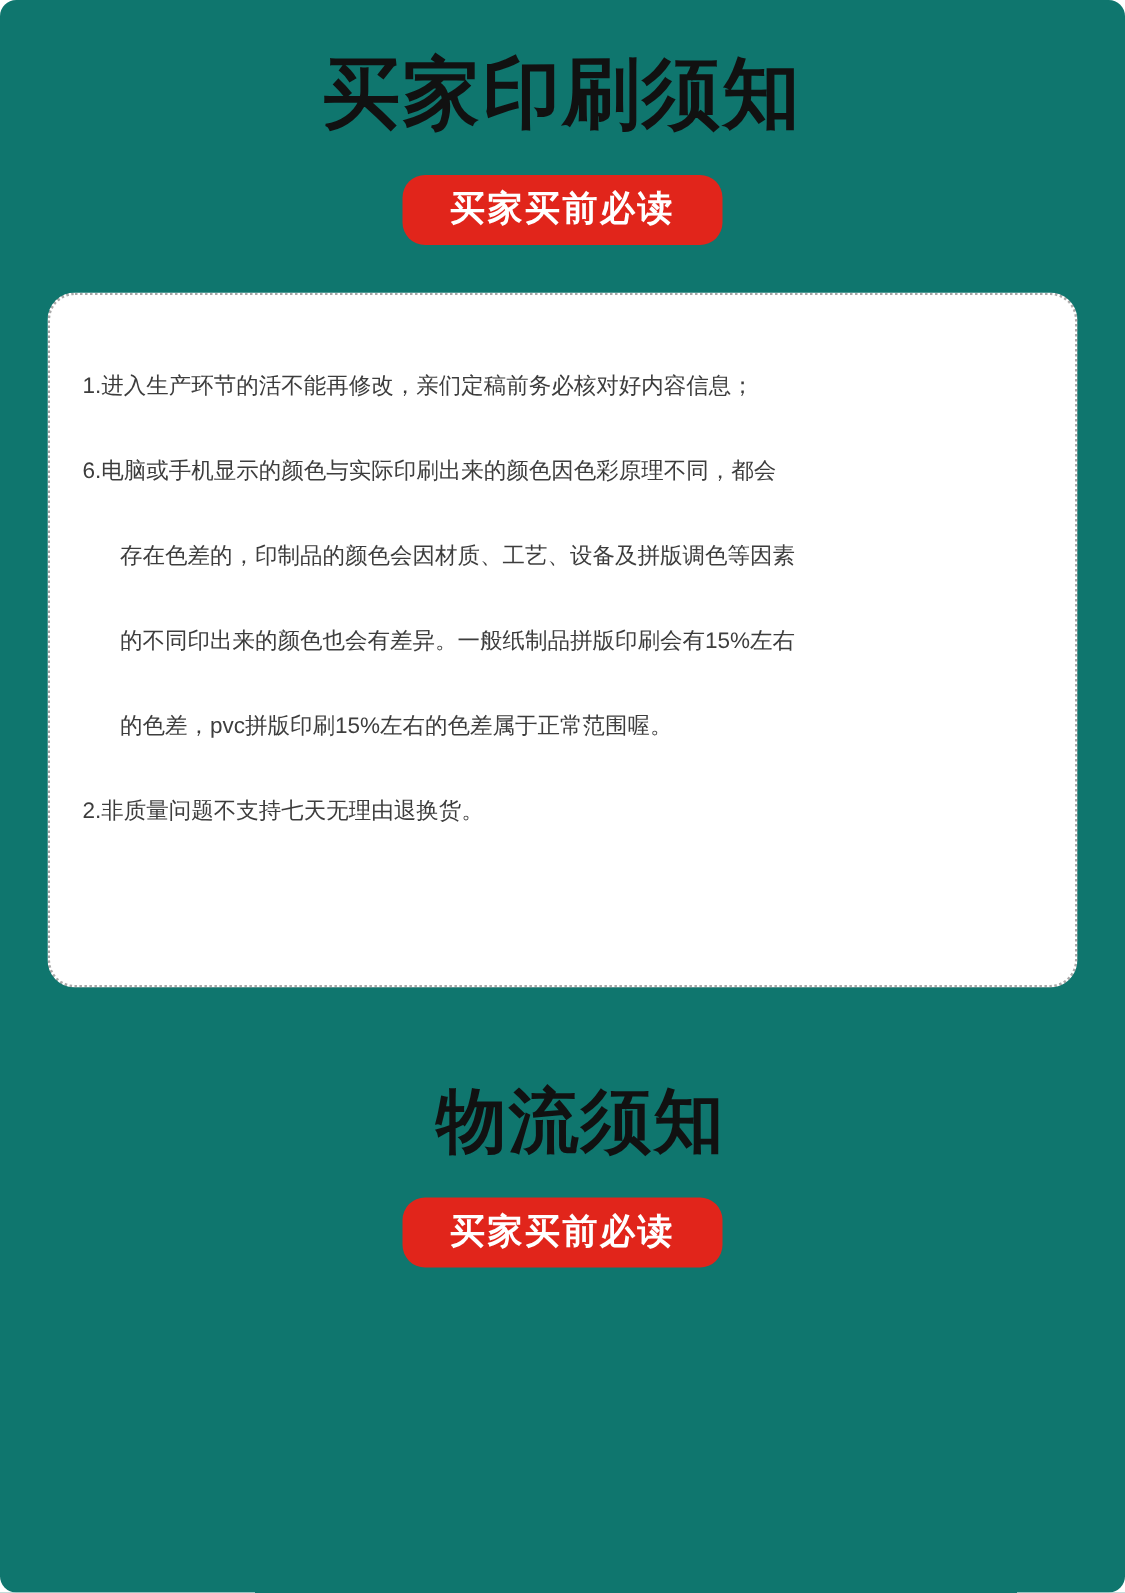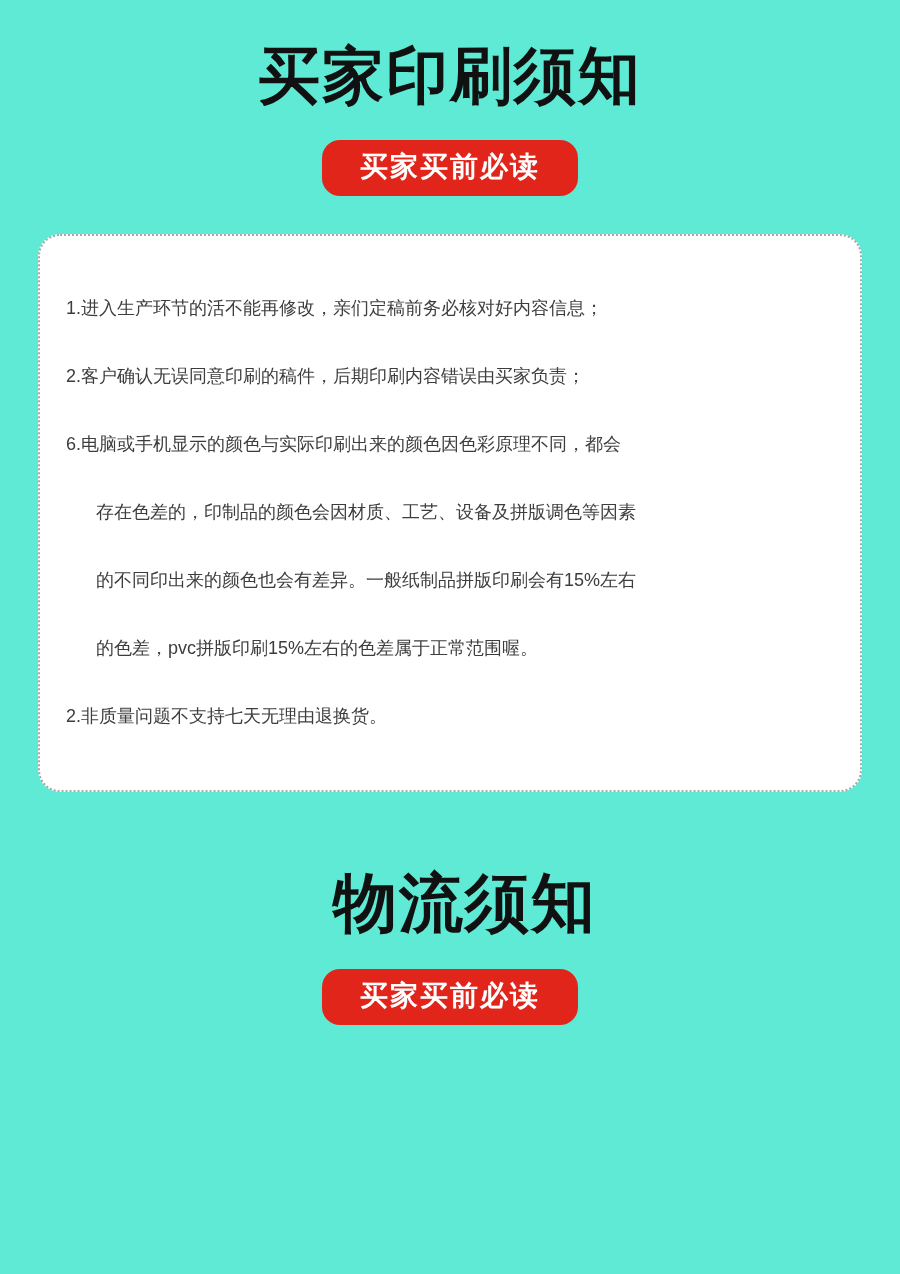--- a/index.html
+++ b/index.html
@@ -7,38 +7,39 @@
     margin: 0;
     padding: 0;
     background: #ffffff;
     font-family: "Liberation Sans", "DejaVu Sans", sans-serif;
   }
   .page {
     position: relative;
     width: 900px;
     height: 1274px;
     margin: 0 auto;
-    background: #5eead4;
+    background: #0f766e;
     overflow: hidden;
+    border-radius: 13px;
   }
   .section-title {
     margin: 0 auto;
     text-align: center;
     font-weight: 800;
     color: #111111;
     letter-spacing: 2px;
     line-height: 1.1;
   }
   .title-printing {
     padding-top: 42px;
     font-size: 62px;
   }
   .title-logistics {
     padding-top: 76px;
-    font-size: 64px;
+    font-size: 56px;
     margin-left: 30px;
   }
   .badge {
     display: block;
     width: fit-content;
     margin: 30px auto 0 auto;
     background: #e1251b;
     color: #ffffff;
     font-size: 28px;
     font-weight: 700;
@@ -78,21 +79,20 @@
 <div class="page">
 
   <div>
     <h1 class="section-title title-printing">买家印刷须知</h1>
 
     <div class="badge">买家买前必读</div>
 
     <div class="notice-box notice-box-printing">
       <ul class="notes">
         <li>1.进入生产环节的活不能再修改，亲们定稿前务必核对好内容信息；</li>
-        <li>2.客户确认无误同意印刷的稿件，后期印刷内容错误由买家负责；</li>
         <li>6.电脑或手机显示的颜色与实际印刷出来的颜色因色彩原理不同，都会
 存在色差的，印制品的颜色会因材质、工艺、设备及拼版调色等因素
 的不同印出来的颜色也会有差异。一般纸制品拼版印刷会有15%左右
 的色差，pvc拼版印刷15%左右的色差属于正常范围喔。</li>
         <li>2.非质量问题不支持七天无理由退换货。</li>
       </ul>
     </div>
   </div>
 
   <div>

